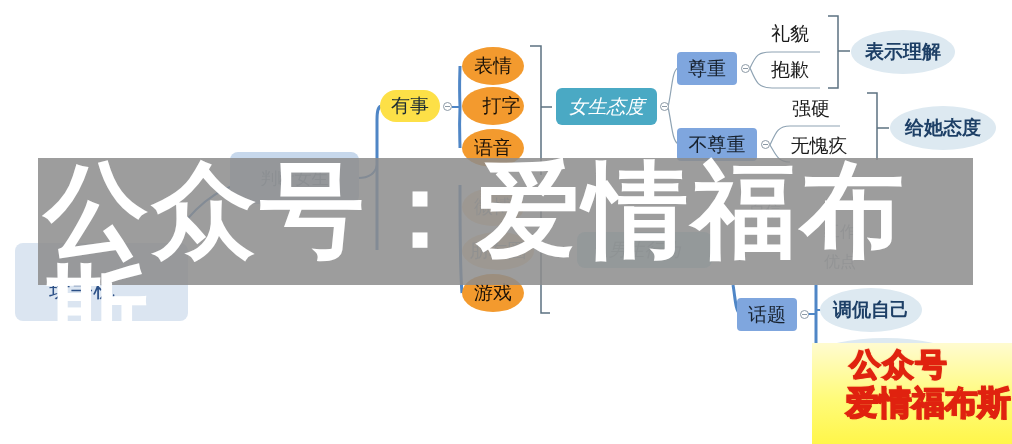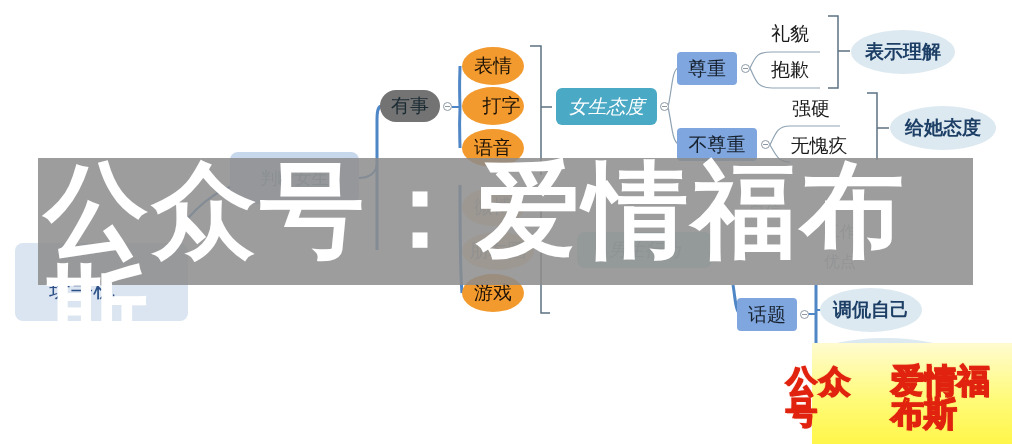--- a/index.html
+++ b/index.html
@@ -1,38 +1,38 @@
 <!DOCTYPE html>
 <html><head>
 <meta charset="utf-8">
 <style>
   html, body { margin:0; padding:0; }
   body { width:1012px; height:444px; position:relative; overflow:hidden; background:#ffffff;
          font-family:"DejaVu Sans","Liberation Sans",sans-serif; }
   .abs { position:absolute; }
   svg.links { position:absolute; left:0; top:0; }
   .node { position:absolute; display:flex; align-items:center; justify-content:center; box-sizing:border-box; white-space:nowrap; }
-  .teal { background:#737373; border-radius:16px; color:#1b2b33; font-size:19px; }
+  .teal { background:#fde047; border-radius:16px; color:#1b2b33; font-size:19px; }
   .teal-italic { background:#4aa9c4; border-radius:6px; color:#ffffff; font-size:19px; font-style:italic; }
   .blue { background:#7fa6de; border-radius:4px; color:#17212e; font-size:19px; }
   .orange { background:#f39a2e; border-radius:50%; color:#1b1208; font-size:19px; }
   .plain { color:#1b1b1b; font-size:19px; }
   .pill { background:#dde9f1; border-radius:50%; color:#1d3f66; font-size:19px; font-weight:bold; }
   .root { background:#dbe5f1; border-radius:8px; color:#2b4f86; font-size:22px; font-weight:normal; justify-content:flex-start; padding-left:34px; align-items:flex-end; padding-bottom:16px; }
   .faint { background:#c7d8ec; border-radius:8px; color:#8aa0b7; font-size:17px; }
   .faint-teal { background:#bfe0e9; border-radius:8px; color:#9cb8c2; font-size:18px; font-style:italic; }
   .faint-plain { color:#b9c0c8; font-size:16px; }
   .toggle { position:absolute; width:9px; height:9px; border:1px solid #8d9aa6; border-radius:50%; background:#fff; box-sizing:border-box; }
   .toggle::after { content:""; position:absolute; left:1px; right:1px; top:3px; height:1px; background:#8d9aa6; }
   .overlay { position:absolute; left:38px; top:158px; width:935px; height:127px; background:rgba(140,140,140,0.85);
              display:flex; align-items:flex-start; justify-content:flex-start; }
   .overlay-text { color:#ffffff; font-size:104px; font-weight:bold; letter-spacing:4px; line-height:1; padding-left:6px;
                   font-family:"DejaVu Sans","Liberation Sans",sans-serif; }
   .banner { position:absolute; left:812px; top:343px; width:200px; height:101px;
-            background:linear-gradient(#fffbd0 0%, #fffb7a 55%, #fff64a 100%); display:flex; flex-direction:row; align-items:center; justify-content:flex-start; }
+            background:linear-gradient(#fffbd0 0%, #fffb7a 55%, #fff64a 100%); display:flex; flex-direction:column; align-items:center; justify-content:flex-start; }
   .banner-line { font-weight:bold; color:#ffe600; -webkit-text-stroke:1.5px #e0220f; text-shadow:0 0 2px #e63b12, 1px 1px 0 #d7200c; line-height:1; }
   .banner-l1 { font-size:31px; margin-top:6px; margin-left:-26px; letter-spacing:2px; }
   .banner-l2 { font-size:33px; margin-top:6px; letter-spacing:0px;margin-left:32px; }
 </style>
 </head>
 <body>
 
 <svg class="links" width="1012" height="444">
 
   <path d="M150 280 C 175 225, 205 195, 235 185" stroke="#4f86c6" stroke-width="2" fill="none"></path>

